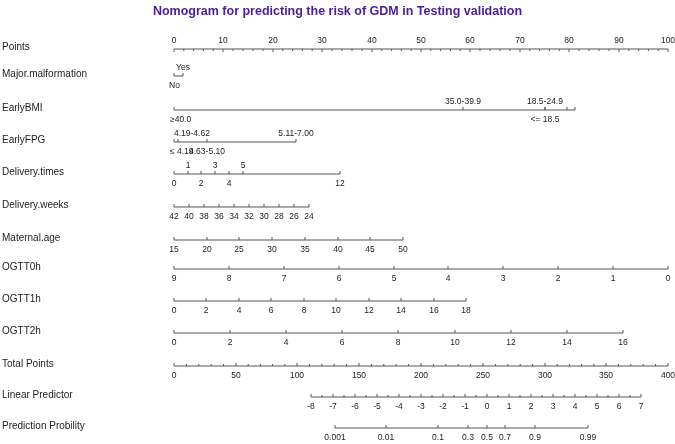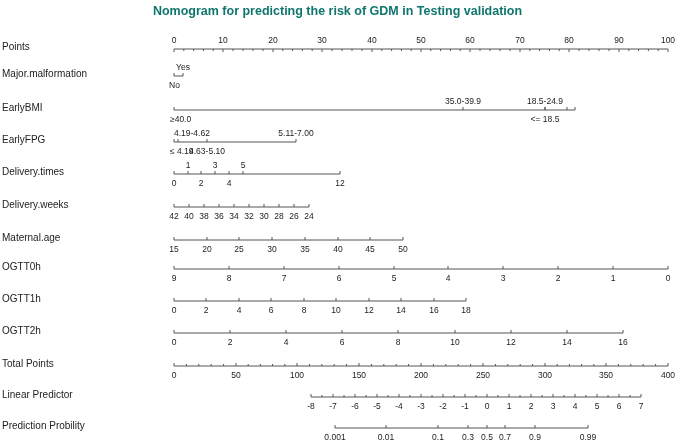--- a/index.html
+++ b/index.html
@@ -1,19 +1,19 @@
 <!DOCTYPE html>
 <html><head>
 <meta charset="utf-8">
 <style>
   html, body { margin: 0; padding: 0; background: #ffffff; }
   body { width: 675px; height: 444px; position: relative; overflow: hidden;
          font-family: "Liberation Sans", sans-serif; color: #222; }
   #title { position: absolute; left: 0; top: 4px; width: 675px; text-align: center;
-           font-weight: bold; font-size: 12.5px; color: #0f766e; }
+           font-weight: bold; font-size: 12.5px; color: #4c1d95; }
   #nomogram { position: absolute; left: 0; top: 0; }
   .rowlabel { font-size: 10px; fill: #222; }
   .tick { font-size: 8.5px; fill: #222; }
   .axis { stroke: #555; stroke-width: 1; fill: none; }
 </style>
 </head>
 <body>
 
 <div id="title">Nomogram for predicting the risk of GDM in Testing validation</div>
 <svg id="nomogram" width="675" height="444" xmlns="http://www.w3.org/2000/svg">

